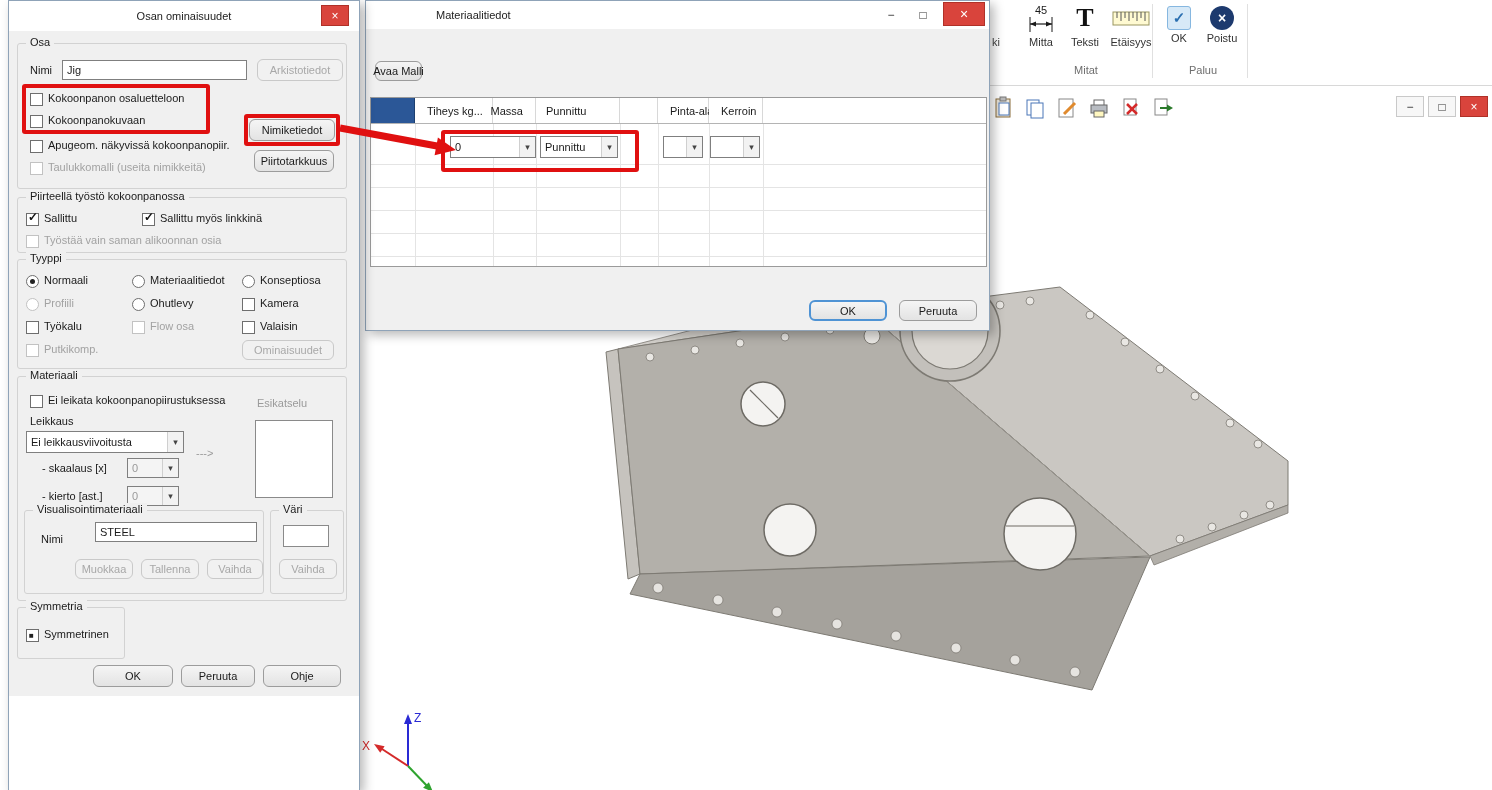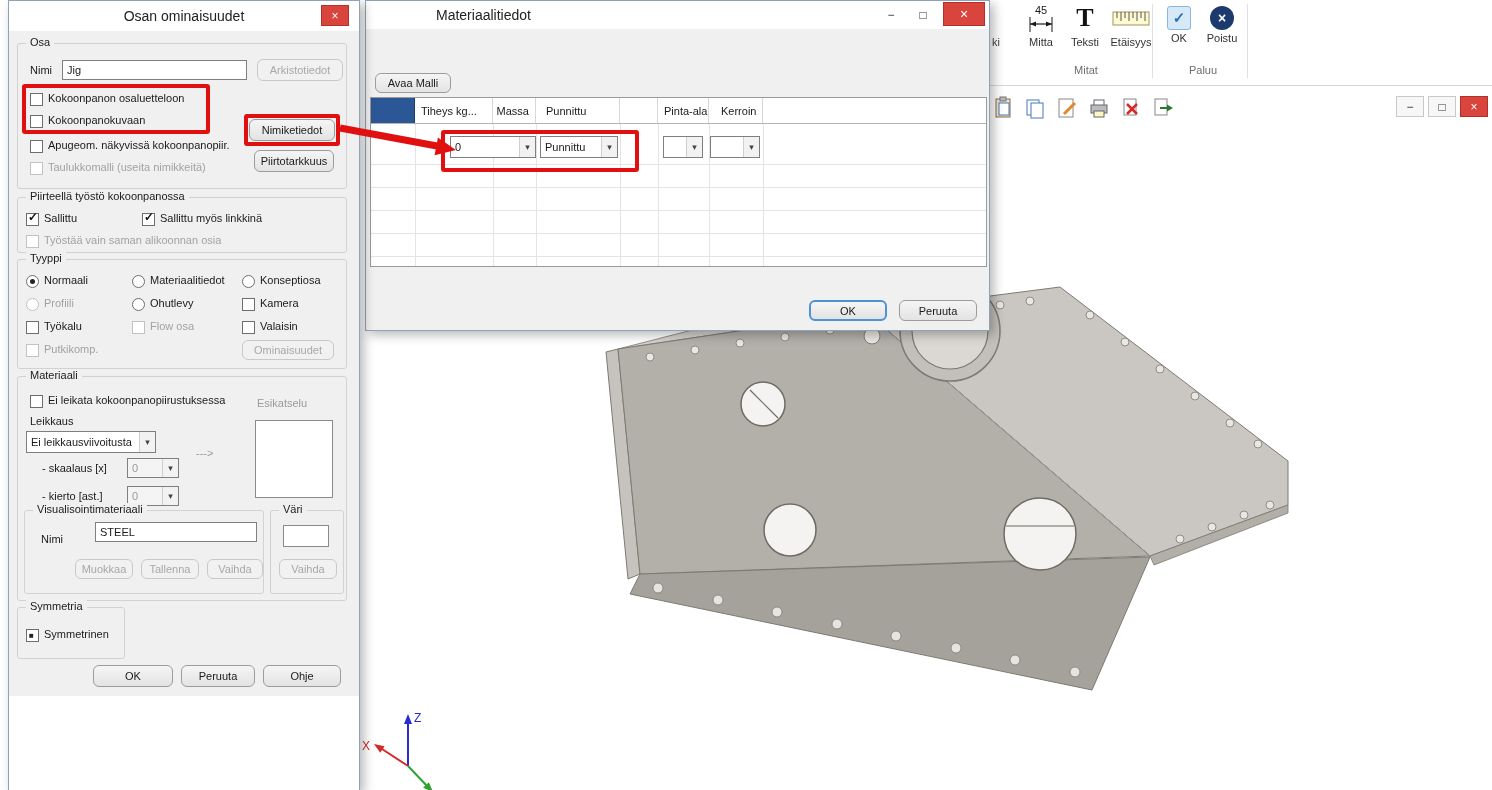--- a/index.html
+++ b/index.html
@@ -3,21 +3,21 @@
 <meta charset="utf-8">
 <style>
   *{margin:0;padding:0;box-sizing:border-box;font-family:"Liberation Sans",sans-serif}
   html,body{width:1492px;height:790px;background:#fff;overflow:hidden}
   body{position:relative}
   .abs{position:absolute}
   .lbl{font-size:11px;color:#1a1a1a;white-space:nowrap}
   .dim{color:#9a9a9a}
   .dlg{position:absolute;background:#f0f0f0;border:1px solid #8fa3b8;box-shadow:4px 4px 10px rgba(0,0,0,.28)}
   .titlebar{position:absolute;left:0;top:0;right:0;height:28px;background:#fff;display:flex;align-items:center}
-  .title{font-size:14px;color:#222;white-space:nowrap}
+  .title{font-size:11px;color:#222;white-space:nowrap}
   .winbtn{position:absolute;top:3px;width:28px;height:21px;display:flex;align-items:center;justify-content:center;
           font-size:12px;color:#333;background:#f7f7f7;border:1px solid #c9c9c9;cursor:default}
   .closebtn{background:#d9443c;color:#fff;border:1px solid #b03128}
   .grp{position:absolute;border:1px solid #d2d2d2;border-radius:3px}
   .grp-lbl{position:absolute;top:-8px;left:8px;background:#f0f0f0;padding:0 4px;font-size:11px;color:#1a1a1a;white-space:nowrap}
   .btn{position:absolute;background:linear-gradient(#f5f5f5,#e3e3e3);border:1px solid #9c9c9c;border-radius:6px;
        font-size:11px;color:#1a1a1a;display:flex;align-items:center;justify-content:center;white-space:nowrap}
   .btn.dis{color:#a8a8a8;border-color:#c9c9c9;background:#f1f1f1}
   .btn.primary{border:2px solid #4f93d4}
   .inp{position:absolute;background:#fff;border:1px solid #7f7f7f;font-size:11px;color:#1a1a1a;display:flex;align-items:center;padding:0 4px;white-space:nowrap}
@@ -34,21 +34,21 @@
   .chk{position:absolute;left:1px;top:-4px;font-size:12px;font-weight:700;color:#111}
   .sq{position:absolute;left:2px;top:-1px;font-size:8px;line-height:13px;color:#222}
   .clabel{font-size:11px;color:#1a1a1a;white-space:nowrap}
   .ctrl.dis .clabel{color:#a2a2a2}
   .ctrl.dis .cb,.ctrl.dis .rb{border-color:#c2c2c2}
   .redbox{position:absolute;border:4px solid #e01010;border-radius:3px;pointer-events:none;z-index:6}
   
   .tbl{position:absolute;background:#fff;border:1px solid #9a9a9a}
   .hrow{position:absolute;left:0;top:0;right:0;height:26px;background:#fff;border-bottom:1px solid #b4b4b4}
   .hcell{position:absolute;top:0;height:25px;font-size:11px;color:#1a1a1a;display:flex;align-items:center;
-         border-right:1px solid #d8d8d8;background:#fff;padding:0 6px;white-space:nowrap}
+         border-right:1px solid #d8d8d8;background:#fff;padding:0 12px;white-space:nowrap}
   .hcell.ra{justify-content:flex-end}
   .vline{position:absolute;width:1px;background:#e4e4e4}
   .hline{position:absolute;height:1px;background:#e4e4e4}
   
   .ribbon-btn{position:absolute;text-align:center}
   .ribbon-lbl{font-size:11px;color:#333;text-align:center;margin-top:2px;white-space:nowrap}
   .ribbon-grp{position:absolute;top:64px;font-size:11px;color:#6e6e6e;text-align:center;white-space:nowrap}
   .ribbon-div{position:absolute;top:4px;width:1px;height:74px;background:#e0e0e0}
   .tool-ic{width:26px;height:26px;display:flex;align-items:center;justify-content:center}
 </style>
@@ -235,21 +235,21 @@
 </div>
 
 <div class="dlg" style="left:365px;top:0;width:625px;height:331px;z-index:10">
   <div class="titlebar">
     <span class="title" style="margin-left:70px">Materiaalitiedot</span>
   </div>
   <div class="winbtn" style="right:84px;border-color:transparent;background:#fff">−</div>
   <div class="winbtn" style="right:52px;border-color:transparent;background:#fff">□</div>
   <div class="winbtn closebtn" style="right:4px;top:1px;width:42px;height:24px;font-size:14px">×</div>
 
-  <div class="btn" style="left:9px;top:72px;width:76px;height:20px">
+  <div class="btn" style="left:9px;top:60px;width:47px;height:20px">
       <span>Avaa Malli</span>
     </div>
 
   <div class="tbl" style="left:4px;top:96px;width:617px;height:170px">
     <div class="hrow">
       <div class="hcell" style="left:0;width:44px;background:#2b5797;border-right:1px solid #1d3f70"></div>
       <div class="hcell" style="left:44px;width:78px">Tiheys kg...</div>
       <div class="hcell ra" style="left:122px;width:43px">Massa</div>
       <div class="hcell" style="left:165px;width:84px;padding-left:10px">Punnittu</div>
       <div class="hcell" style="left:249px;width:38px"></div>
@@ -417,21 +417,21 @@
       </div>
   </div>
 
   <div class="grp" style="left:8px;top:375px;width:330px;height:225px">
     <span class="grp-lbl">Materiaali</span>
     <div class="ctrl" style="left:12px;top:17px">
       <span class="cb"></span>
       <span class="clabel">Ei leikata kokoonpanopiirustuksessa</span>
     </div>
     <span class="lbl abs" style="left:12px;top:38px">Leikkaus</span>
-    <div class="combo" style="left:8px;top:54px;width:130px;height:22px">
+    <div class="combo" style="left:8px;top:54px;width:158px;height:22px">
       <span class="cval">Ei leikkausviivoitusta</span>
       <span class="cbtn">
           <span>▾</span>
         </span>
     </div>
     <span class="lbl dim abs" style="left:178px;top:70px">---&gt;</span>
     <span class="lbl dim abs" style="left:239px;top:20px">Esikatselu</span>
     <div class="abs" style="left:237px;top:43px;width:78px;height:78px;background:#fff;border:1px solid #8a8a8a"></div>
     <span class="lbl abs" style="left:24px;top:85px">- skaalaus [x]</span>
     <div class="combo dis" style="left:109px;top:81px;width:52px;height:20px">

